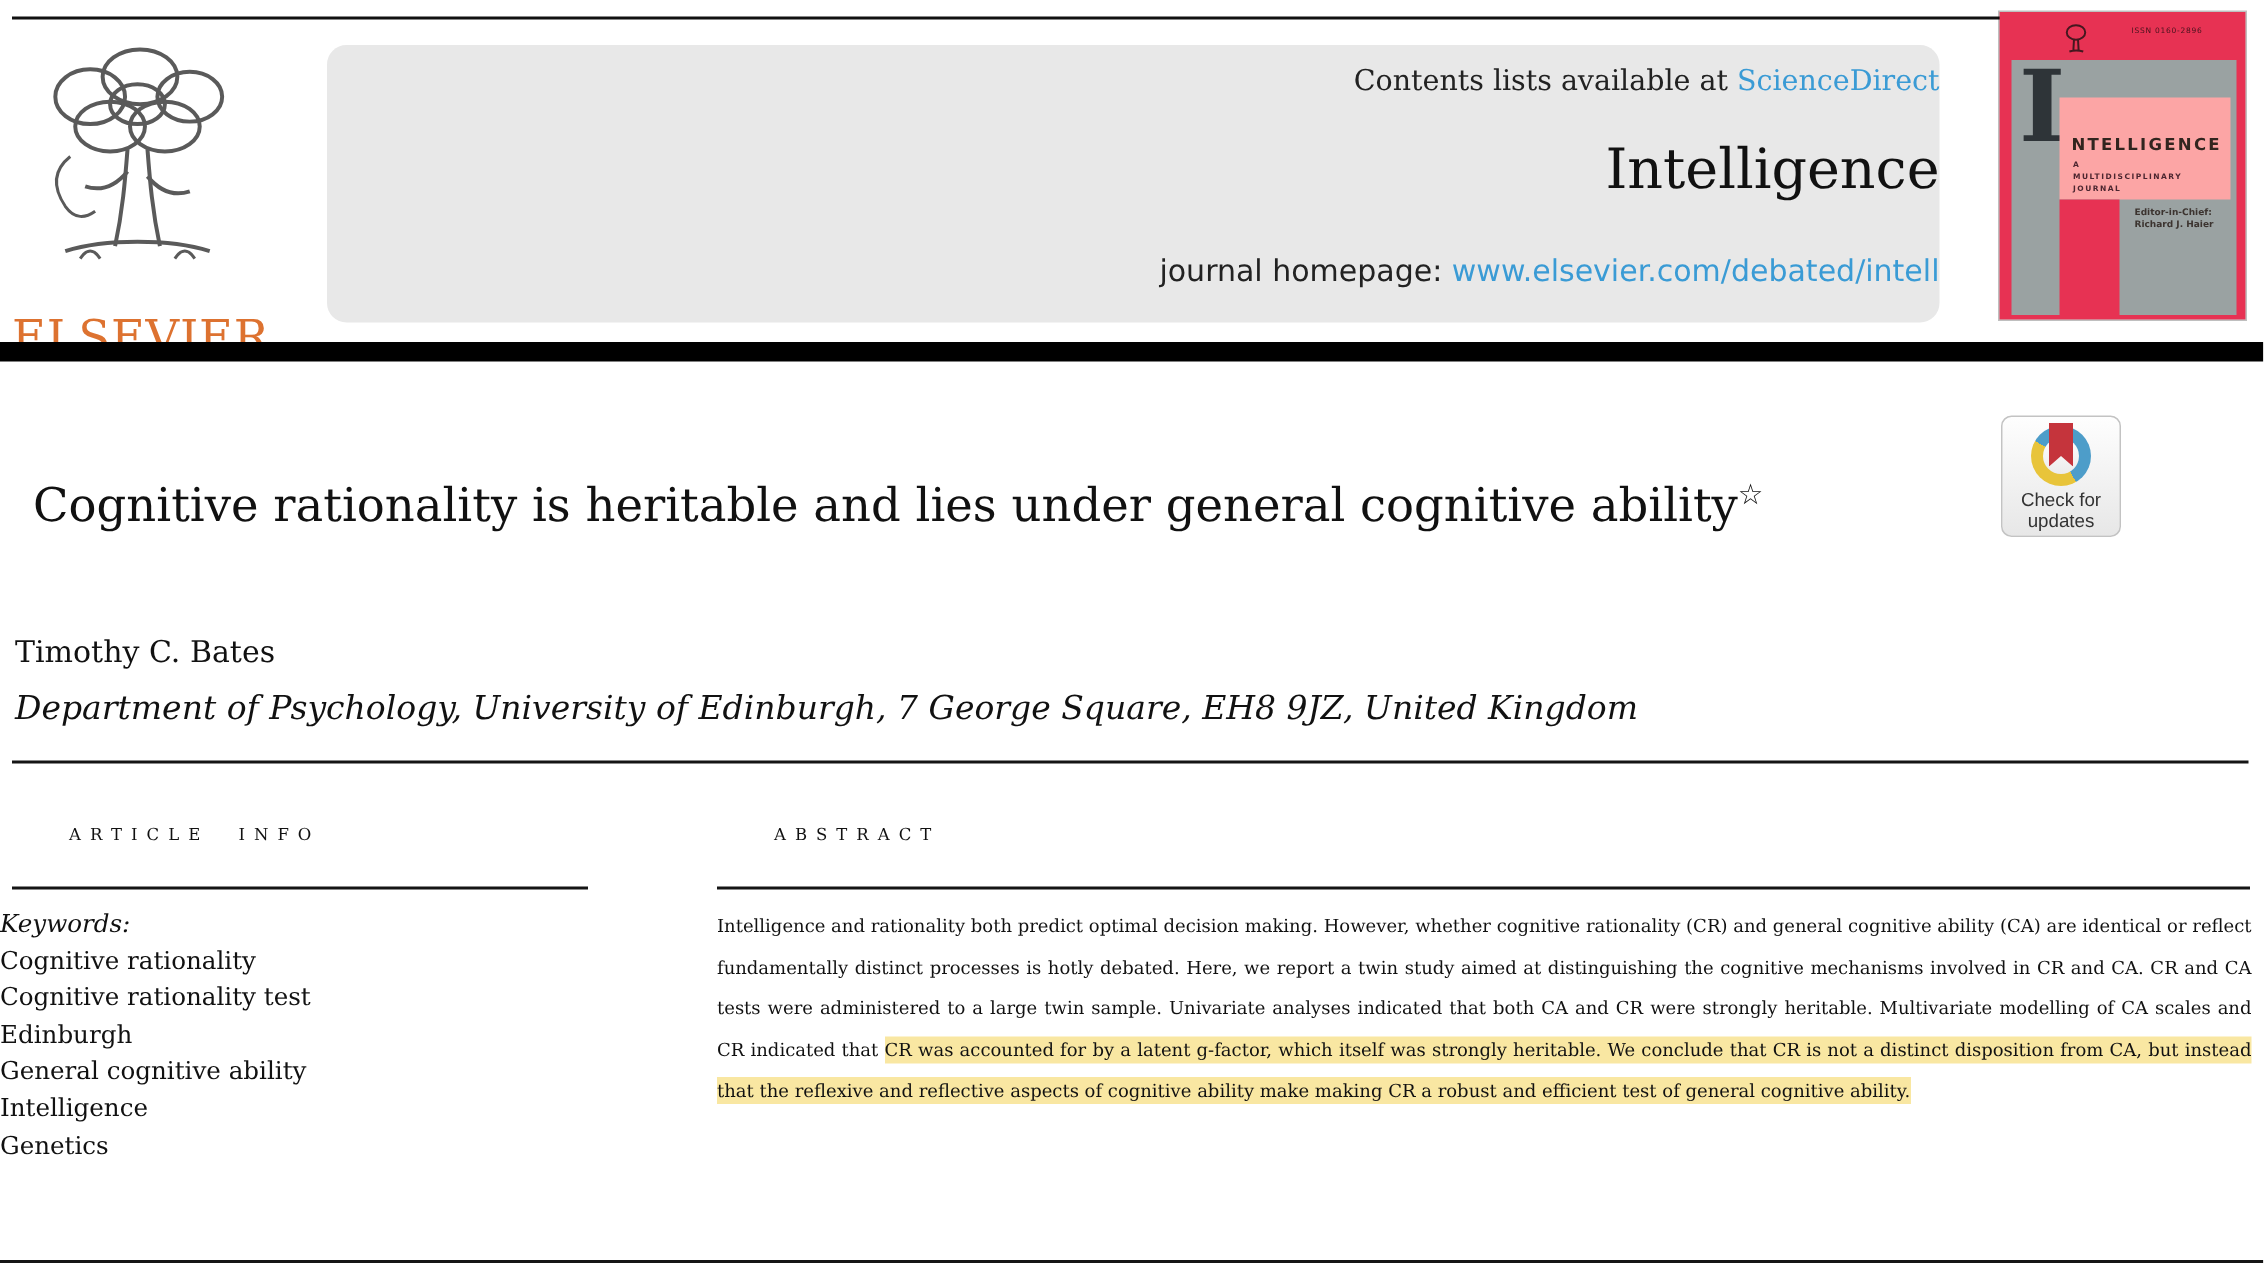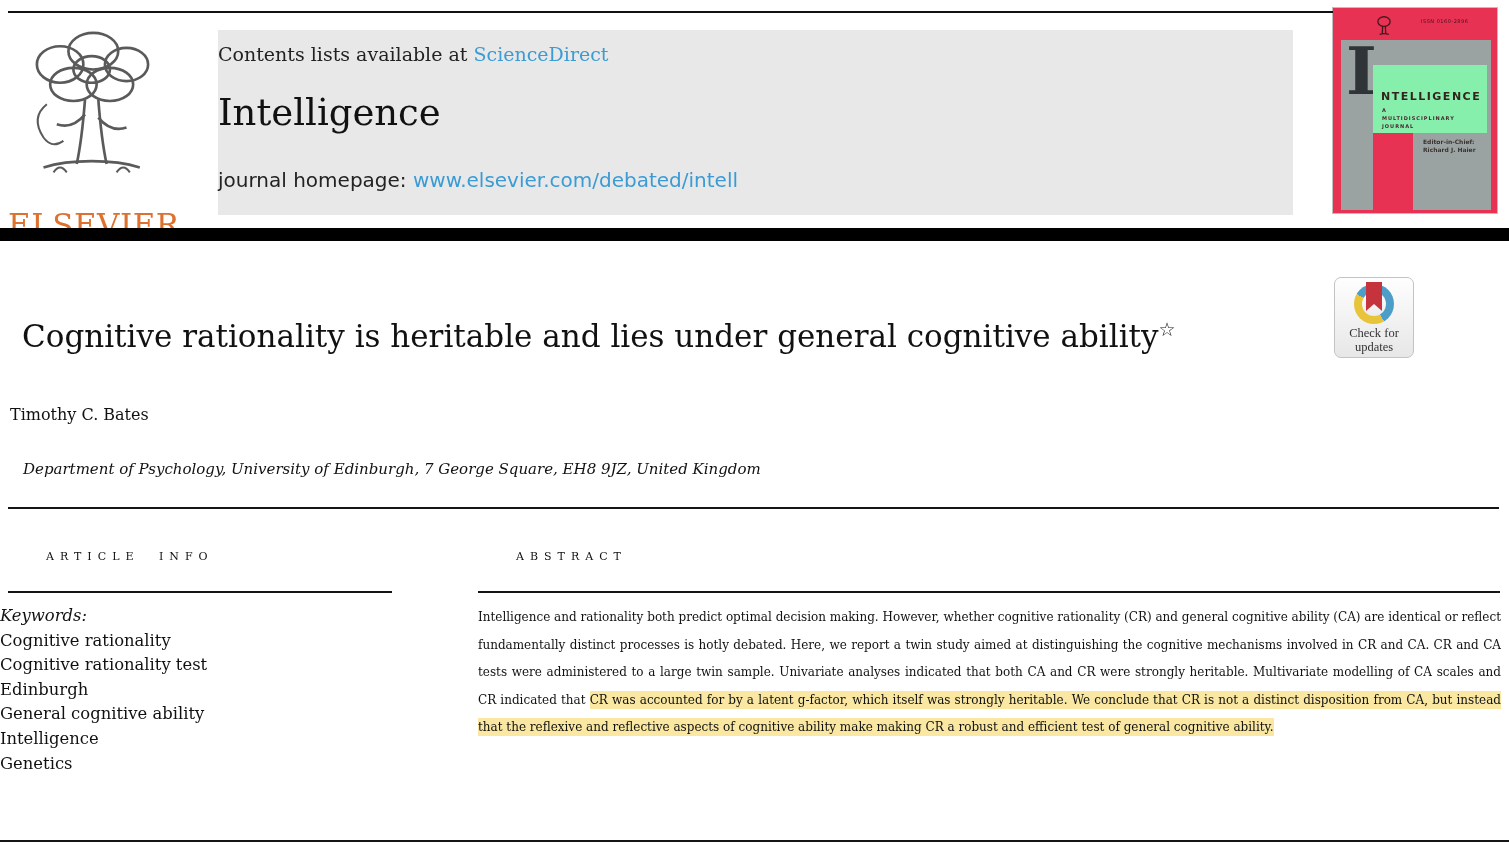--- a/index.html
+++ b/index.html
@@ -9,36 +9,36 @@
 
   
   .rule-top{left:8px;top:11px;width:1337px;height:2px;background:#111;}
 
   
   .tree-wrap{left:6px;top:18px;width:168px;height:166px;}
   .elsevier-word{left:8px;top:183px;width:180px;font-size:31px;color:#dd7230;
                  letter-spacing:0.5px;font-weight:400;margin-top:24px;}
 
   
-  .banner{left:218px;top:30px;width:1075px;height:185px;background:#e8e8e8;text-align:left;}
+  .banner{left:218px;top:30px;width:1075px;height:185px;background:#e8e8e8;text-align:right;border-radius:13px;}
   .banner .contents-line{margin-top:13px;font-size:19px;color:#222;}
   .banner .link{color:#3a9bd5;}
   .banner .journal-title{margin-top:26px;font-size:37px;color:#111;}
   .banner .homepage-line{margin-top:34px;font-size:20px;color:#222;
                          font-family:"DejaVu Sans",sans-serif;}
 
   
   .cover{left:1333px;top:8px;width:164px;height:205px;background:#e73253;
          outline:1px solid rgba(0,0,0,.25);font-family:"DejaVu Sans",sans-serif;}
   .cover-issn{position:absolute;left:88px;top:10px;font-size:5px;color:#46131d;letter-spacing:.5px;}
   .cover-tree{position:absolute;left:40px;top:5px;width:22px;height:26px;}
   .cover-gray{position:absolute;left:8px;top:32px;width:150px;height:170px;background:#9aa2a2;}
   .cover-bigI{position:absolute;left:13px;top:30px;font-family:"DejaVu Serif",serif;
               font-size:66px;font-weight:700;color:#2e3438;line-height:1;}
-  .cover-redbox{position:absolute;left:40px;top:57px;width:114px;height:68px;background:#86efac;
+  .cover-redbox{position:absolute;left:40px;top:57px;width:114px;height:68px;background:#fca5a5;
                 padding:0;}
   .cover-title{position:absolute;left:8px;top:25px;font-size:11px;font-weight:700;color:#32251f;
                letter-spacing:1.5px;}
   .cover-sub1{position:absolute;left:9px;top:42px;font-size:5px;font-weight:700;color:#4c2630;letter-spacing:1px;}
   .cover-sub2{position:absolute;left:9px;top:50px;font-size:5px;font-weight:700;color:#4c2630;letter-spacing:1px;}
   .cover-sub3{position:absolute;left:9px;top:58px;font-size:5px;font-weight:700;color:#4c2630;letter-spacing:1px;}
   .cover-redstrip{position:absolute;left:40px;top:125px;width:40px;height:77px;background:#e73253;}
   .cover-editor{position:absolute;left:90px;top:130px;font-size:6px;font-weight:700;color:#3c3430;line-height:1.4;}
 
   
@@ -46,27 +46,27 @@
 
   
   .badge{left:1334px;top:277px;width:78px;height:79px;border:1px solid #c3c3c3;border-radius:7px;
          background:linear-gradient(#fefefe,#e7e7e7);text-align:center;cursor:pointer;}
   .cm-ring{position:relative;width:40px;height:40px;margin:6px auto 0;border-radius:50%;
            background:conic-gradient(from 300deg,#4d9dc9 0 210deg,#e8c43a 210deg 360deg);}
   .cm-ring::after{content:"";position:absolute;left:8px;top:8px;width:24px;height:24px;border-radius:50%;
            background:linear-gradient(#fdfdfd,#ececec);}
   .cm-bookmark{position:absolute;left:12px;top:-2px;width:16px;height:29px;background:#c5343c;z-index:2;
            clip-path:polygon(0 0,100% 0,100% 100%,50% 76%,0 100%);}
-  .badge-label{margin-top:2px;font-family:Liberation Serif, serif;font-size:12.5px;color:#333;line-height:1.15;}
+  .badge-label{margin-top:2px;font-family:Liberation Sans, sans-serif;font-size:12.5px;color:#333;line-height:1.15;}
 
   
   .paper-title{left:10px;top:318px;width:1330px;font-size:31px;color:#111;margin-left:12px;}
   .paper-title sup{font-size:19px;vertical-align:super;}
-  .author{left:10px;top:405px;font-size:16px;color:#111;text-align:center;}
-  .affiliation{left:23px;top:460px;font-size:15px;font-style:italic;color:#111;}
+  .author{left:10px;top:422px;font-size:20px;color:#111;text-align:center;}
+  .affiliation{left:10px;top:460px;font-size:22px;font-style:italic;color:#111;}
 
   
   .rule-mid{left:8px;top:507px;width:1491px;height:2px;background:#151515;}
   .rule-info{left:8px;top:591px;width:384px;height:1.6px;background:#151515;}
   .rule-abs{left:478px;top:591px;width:1022px;height:1.6px;background:#151515;}
   .rule-bottom{left:0;top:840px;width:1509px;height:2px;background:#151515;}
 
   .sec-head{font-size:11px;color:#111;letter-spacing:6px;word-spacing:10px;margin-left:36px;}
   .info-head{left:10px;top:550px;}
   .abs-head{left:480px;top:550px;}

